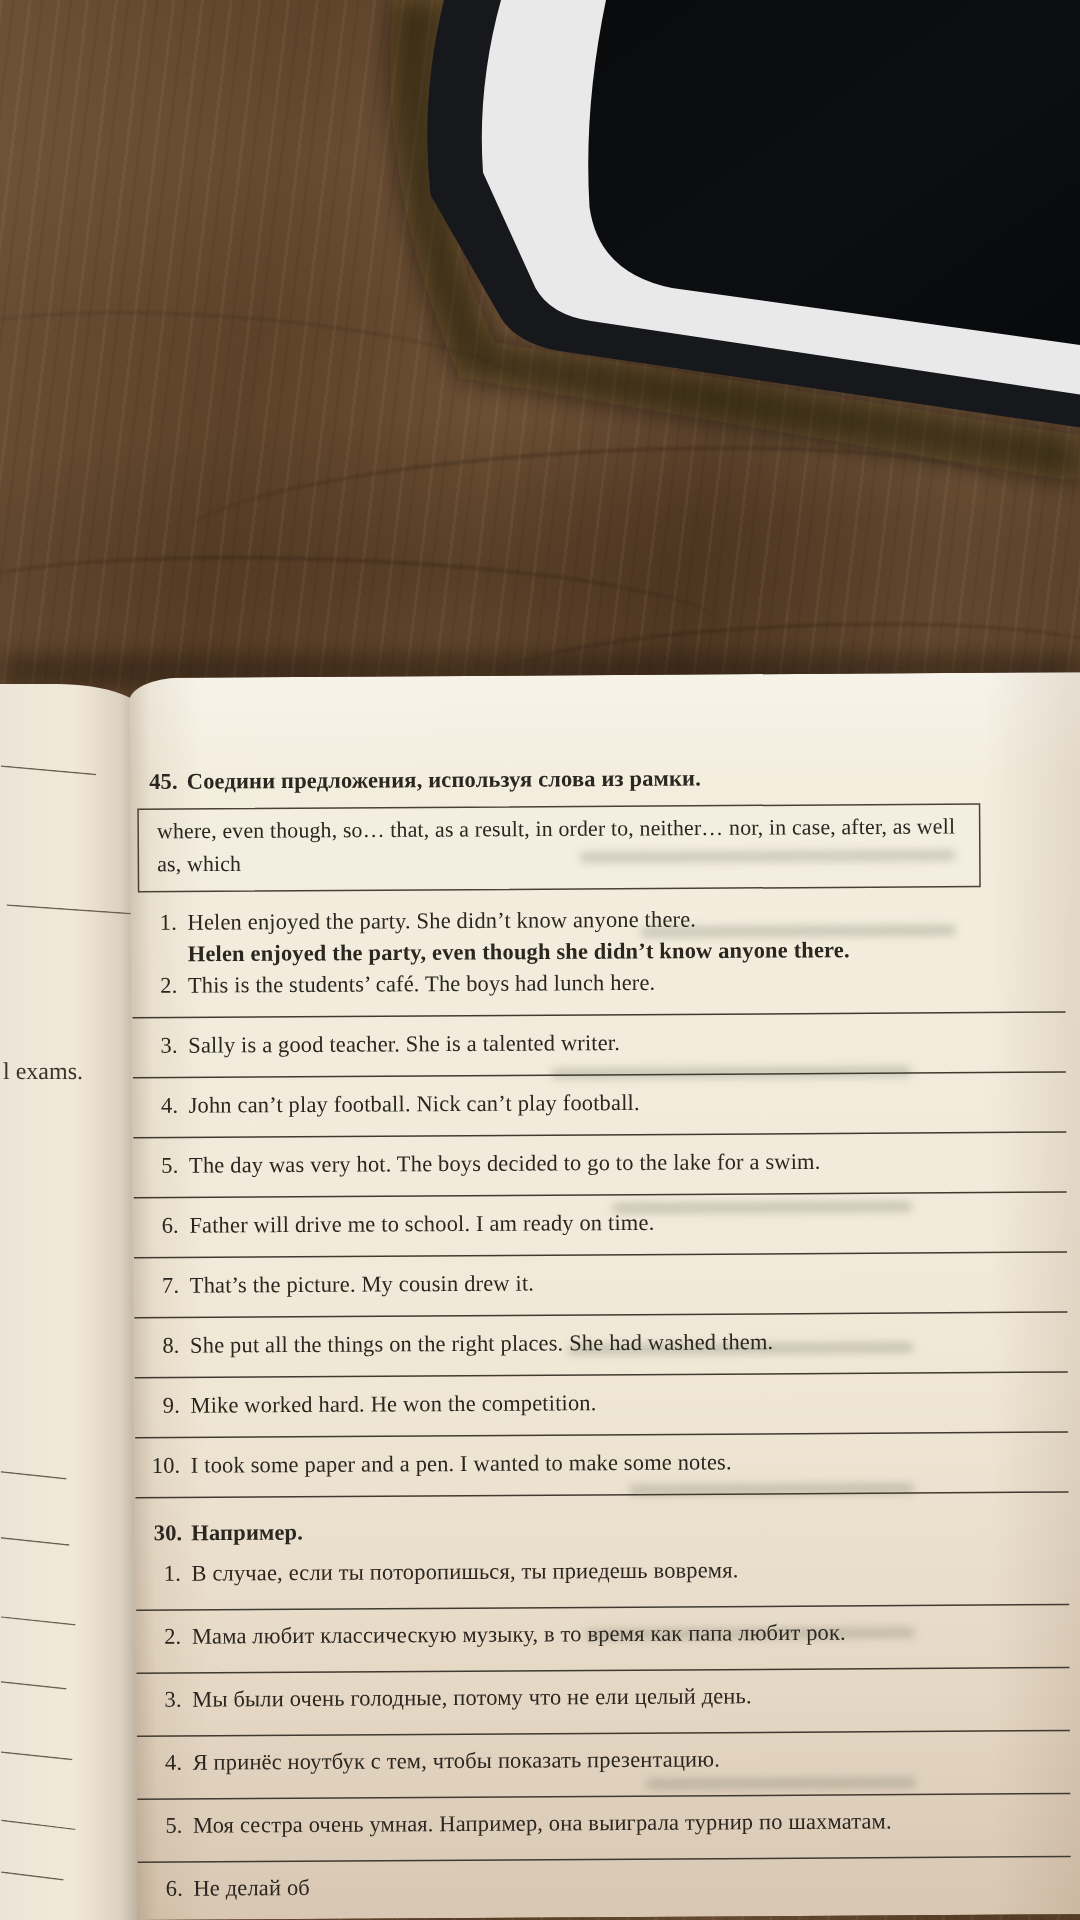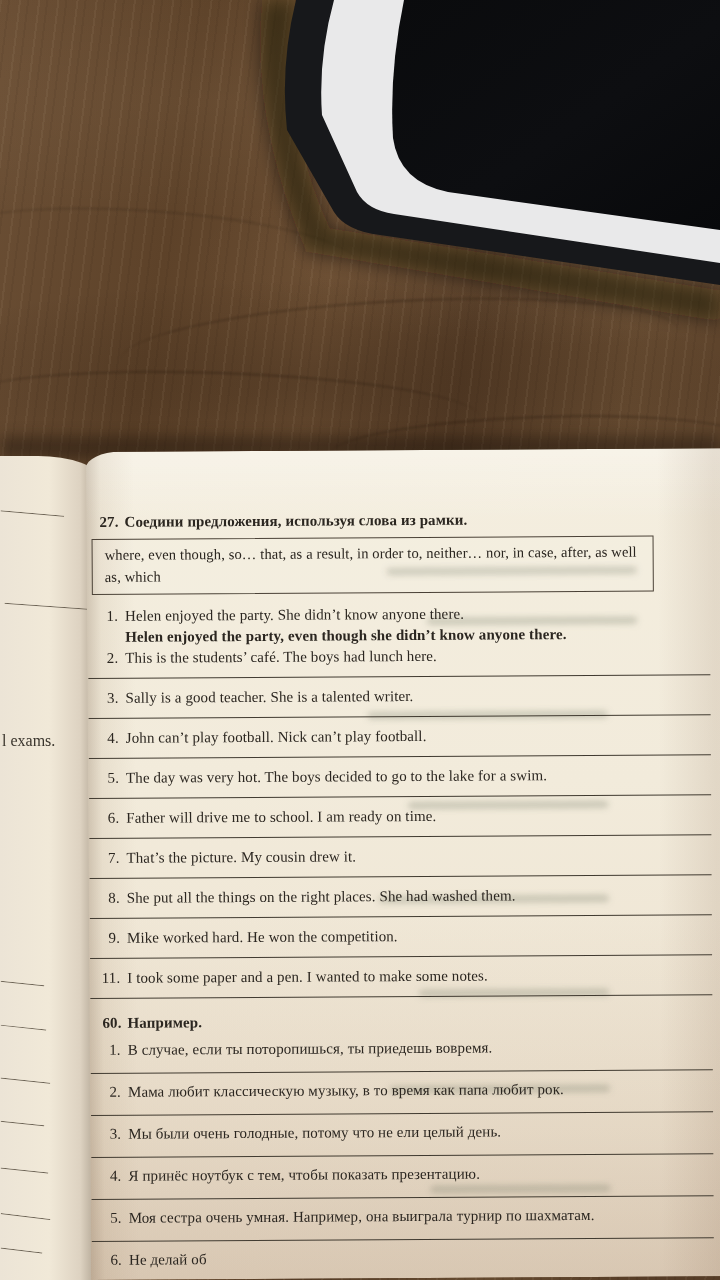--- a/index.html
+++ b/index.html
@@ -92,21 +92,21 @@
     <path d="M296,0 Q280,65 287,130 L334,212 Q346,231 380,235 L720,285 L720,0 Z" fill="#17181b"></path>
     <path d="M334,0 Q318,58 322,115 L357,192 Q367,210 394,214 L720,263 L720,0 Z" fill="#e9e9ea"></path>
     <path d="M404,0 Q389,72 393,138 Q399,182 448,192 L720,230 L720,0 Z" fill="url(#scr)"></path>
   </svg>
 
   <div class="book-shadow"></div>
 
   <div class="left-page">
     <span class="lp-line" style="left:0;top:57px;width:64px;transform:rotate(5deg);"></span>
     <span class="lp-line" style="left:4px;top:150px;width:92px;transform:rotate(4deg);"></span>
-    <span class="lp-text" style="left:2px;top:276px;">l exams.</span>
+    <span class="lp-text" style="left:2px;top:250px;">l exams.</span>
     <span class="lp-line" style="left:0;top:527px;width:44px;transform:rotate(6deg);"></span>
     <span class="lp-line" style="left:0;top:571px;width:46px;transform:rotate(6deg);"></span>
     <span class="lp-line" style="left:0;top:624px;width:50px;transform:rotate(6deg);"></span>
     <span class="lp-line" style="left:0;top:667px;width:44px;transform:rotate(6deg);"></span>
     <span class="lp-line" style="left:0;top:714px;width:48px;transform:rotate(6deg);"></span>
     <span class="lp-line" style="left:0;top:760px;width:50px;transform:rotate(7deg);"></span>
     <span class="lp-line" style="left:0;top:794px;width:42px;transform:rotate(7deg);"></span>
   </div>
 
   <div class="right-page">
@@ -116,21 +116,21 @@
     <div class="smudge" style="left:280px;top:262px;width:240px;"></div>
     <div class="smudge" style="left:320px;top:352px;width:200px;"></div>
     <div class="smudge" style="left:290px;top:446px;width:230px;"></div>
     <div class="smudge" style="left:330px;top:540px;width:190px;"></div>
     <div class="smudge" style="left:300px;top:636px;width:220px;"></div>
     <div class="smudge" style="left:340px;top:736px;width:180px;"></div>
 
     <div class="content">
 
       <div class="ex-title">
-        <span class="sp">27.</span><span>Соедини предложения, используя слова из рамки.</span>
+        <span class="sp">45.</span><span>Соедини предложения, используя слова из рамки.</span>
       </div>
 
       <div class="word-box">where, even though, so… that, as a result, in order to, neither… nor, in case, after, as well as, which</div>
 
       <div class="list39">
         <div class="item">
           <span class="num">1.</span>
           <span class="txt">Helen enjoyed the party. She didn’t know anyone there.</span>
         </div>
         <div class="item bold-answer">
@@ -171,29 +171,29 @@
           <span class="num">8.</span>
           <span class="txt">She put all the things on the right places. She had washed them.</span>
         </div>
         <div class="answer-line"></div>
         <div class="item">
           <span class="num">9.</span>
           <span class="txt">Mike worked hard. He won the competition.</span>
         </div>
         <div class="answer-line"></div>
         <div class="item">
-          <span class="num">11.</span>
+          <span class="num">10.</span>
           <span class="txt">I took some paper and a pen. I wanted to make some notes.</span>
         </div>
         <div class="answer-line"></div>
       </div>
 
       <div class="ex40">
         <div class="ex-title ex40-head">
-          <span class="sp">60.</span><span>Например.</span>
+          <span class="sp">30.</span><span>Например.</span>
         </div>
         <div class="item">
           <span class="num">1.</span>
           <span class="txt">В случае, если ты поторопишься, ты приедешь вовремя.</span>
         </div>
         <div class="answer-line"></div>
         <div class="item">
           <span class="num">2.</span>
           <span class="txt">Мама любит классическую музыку, в то время как папа любит рок.</span>
         </div>

